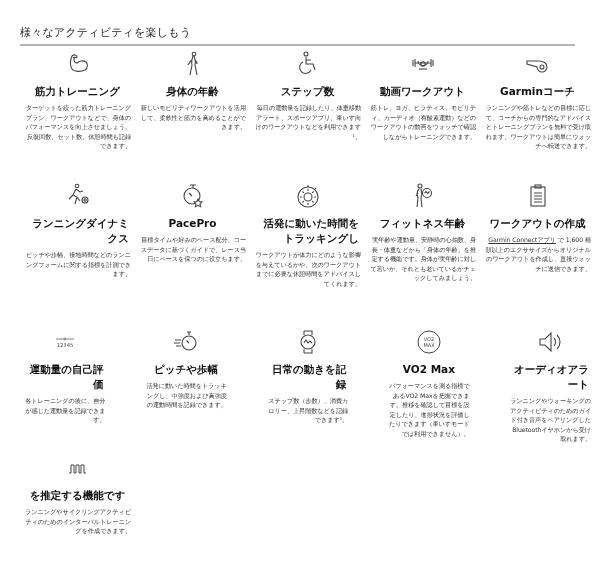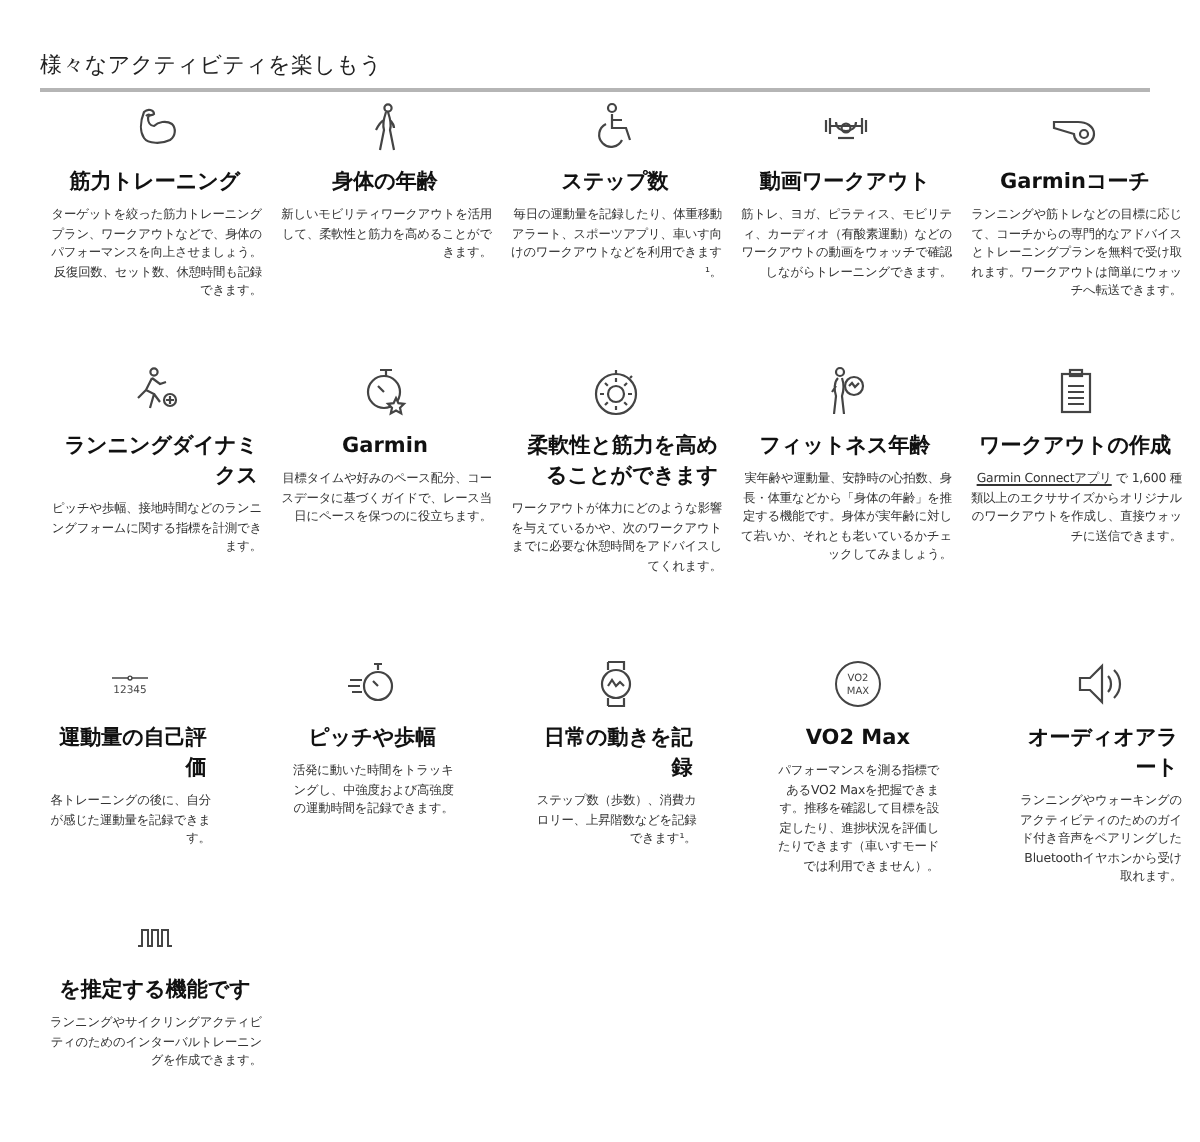--- a/index.html
+++ b/index.html
@@ -97,32 +97,32 @@
     </div>
     <div class="cell">
       <div class="icon">
         <svg viewBox="0 0 30 26" fill="none" stroke="#444" stroke-width="1.1">
             <path d="M12 2h6M15 2v3"></path>
             <circle cx="14" cy="13" r="8"></circle>
             <path d="M14 13l-3-3"></path>
             <path d="M20 16l1.2 2.6 2.8.3-2 2 .6 2.8-2.6-1.4-2.6 1.4.6-2.8-2-2 2.8-.3z" fill="#fff"></path>
           </svg>
       </div>
-      <div class="title">Garmin</div>
+      <div class="title">PacePro</div>
       <div class="desc">目標タイムや好みのペース配分、コースデータに基づくガイドで、レース当日にペースを保つのに役立ちます。</div>
     </div>
     <div class="cell">
       <div class="icon">
         <svg viewBox="0 0 30 26" fill="none" stroke="#444" stroke-width="1.1">
             <circle cx="15" cy="14" r="10"></circle>
             <circle cx="15" cy="14" r="4"></circle>
             <path d="M15 6v2M15 20v2M7 14h2M21 14h2M9.5 8.5l1.4 1.4M19.1 18.1l1.4 1.4M9.5 19.5l1.4-1.4M19.1 9.9l1.4-1.4M15 2v2M23 5l-1 1"></path>
           </svg>
       </div>
-      <div class="title">柔軟性と筋力を高めることができます</div>
+      <div class="title">活発に動いた時間をトラッキングし</div>
       <div class="desc">ワークアウトが体力にどのような影響を与えているかや、次のワークアウトまでに必要な休憩時間をアドバイスしてくれます。</div>
     </div>
     <div class="cell">
       <div class="icon">
         <svg viewBox="0 0 30 26" fill="none" stroke="#444" stroke-width="1.1">
             <circle cx="12" cy="3" r="2"></circle>
             <path d="M11 6c-2 2-2 6-1 9l-1 9M13 6c1 3 1 6 0 9l1 9M10 10l-2 3"></path>
             <circle cx="19" cy="10" r="4.5"></circle>
             <path d="M16.5 10l1.5-1.5 1.5 2 2-2"></path>
           </svg>

